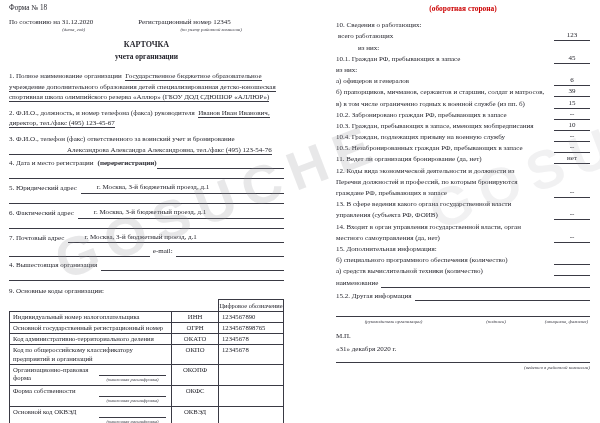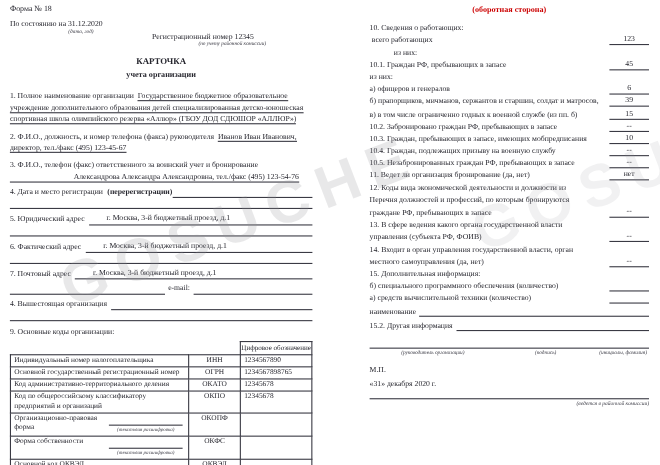--- a/index.html
+++ b/index.html
@@ -15,21 +15,21 @@
   .wm1{left:46px;top:170px;font-size:54px;letter-spacing:10px;transform:rotate(-21deg);}
   .wm2{left:420px;top:120px;font-size:54px;letter-spacing:10px;transform:rotate(-21deg);color:rgba(150,150,155,0.13);}
   .fill{flex:1 1 auto;border-bottom:1px solid #3a3a44;height:8px;}
   .bl{border-bottom:1px solid #3a3a44;height:9px;margin-bottom:2px;}
   .note{font-style:italic;font-size:4.8px;color:#3a3a44;}
 
   
   .form-no{margin-right:10px;font-size:7.2px;}
   .hdr-row{display:flex;margin-top:6px;}
   .hdr-col1{width:47%;}
-  .hdr-col2{width:53%;margin-top:11px;}
+  .hdr-col2{width:53%;}
   .hdr-col1 .note{text-align:center;margin-top:1px;}
   .hdr-col2 .note{text-align:center;margin-top:1px;}
   .title{text-align:center;font-weight:bold;font-size:8px;margin-top:7px;line-height:12px;}
   .title .t2{font-size:7.4px;}
 
   .p{margin-top:5px;line-height:10.6px;}
   .p .iv{border-bottom:1px solid #3a3a44;}
   .p3v{padding-left:58px;}
   .lineflex{display:flex;align-items:flex-end;margin-top:3.2px;line-height:10.6px;}
   .lineflex .lab{white-space:nowrap;margin-right:4px;}

